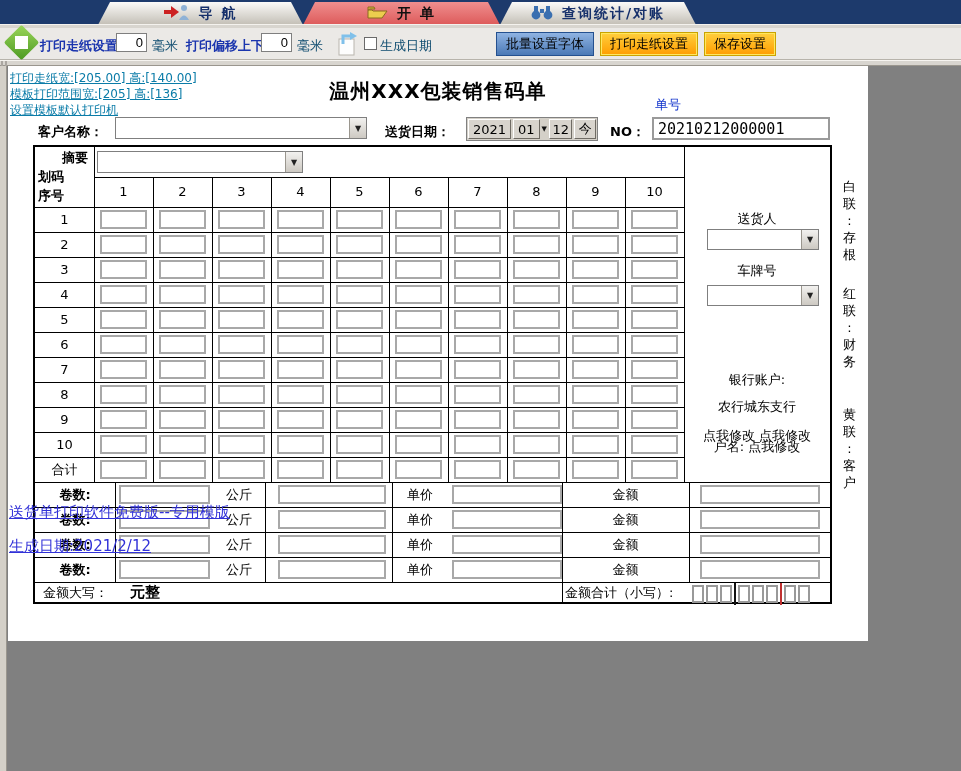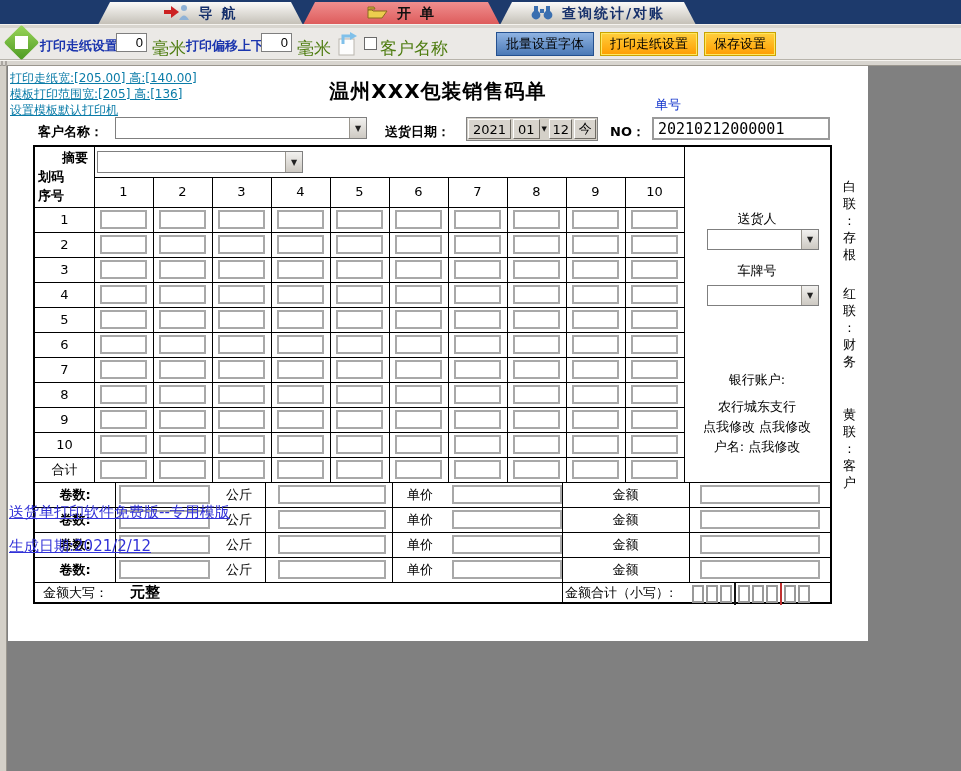--- a/index.html
+++ b/index.html
@@ -12,21 +12,21 @@
   #tabstrip-edge { position:absolute; left:0; top:24px; width:961px; height:4px; background:#d8d5cf; border-top:1px solid #f4f2ee; }
   .tab { position:absolute; top:2px; height:23px; display:flex; align-items:center; justify-content:center; gap:9px;
          clip-path:polygon(12px 0,calc(100% - 12px) 0,100% 100%,0 100%);
          background:linear-gradient(#fbfaf8,#c2beb5); color:#16306b; font-weight:bold; font-size:14px; letter-spacing:2px; cursor:pointer; }
   .tab.active { background:linear-gradient(#ef8e8e,#dd5a5a); color:#101010; }
   .tab svg { flex:none; }
 
   
   #toolbar { position:absolute; left:0; top:28px; width:961px; height:32px; background:#ebe9e6; border-bottom:1px solid #b7b3ab; }
   .tb-label { position:absolute; top:9px; font-size:13px; font-weight:bold; color:#1b35ae; }
-  .tb-unit  { position:absolute; top:9px; font-size:17px; color:#4d7c0f; }
+  .tb-unit  { position:absolute; top:9px; font-size:13px; color:#0c4a6e; }
   .tb-input { position:absolute; top:5px; width:31px; height:19px; border:1px solid #7f7f7f; background:#fff;
               font-size:13px; text-align:right; padding-right:3px; }
   #diamond { position:absolute; left:9px; top:2px; width:25px; height:25px; transform:rotate(45deg);
              background:linear-gradient(135deg,#9ad65a,#4d9a22); border-radius:2px;
              display:flex; align-items:center; justify-content:center; }
   #diamond .hole { width:13px; height:13px; background:#fff; transform:rotate(-45deg); }
   #rotate-icon { position:absolute; left:337px; top:3px; }
   #rotate-check { position:absolute; left:364px; top:9px; width:13px; height:13px; border:1px solid #6a6a6a; background:#fff; }
   #toolbar-buttons { position:absolute; left:496px; top:4px; display:flex; gap:6px; }
   .tb-btn { height:24px; padding:0 9px; font-size:13px; color:#000; cursor:pointer; white-space:nowrap;
@@ -127,21 +127,21 @@
     <input class="tb-input" style="left: 261px;" value="0">
     <span class="tb-unit" style="left:297px">毫米</span>
     <span id="rotate-icon">
       <svg width="22" height="25">
           <rect x="2" y="8" width="15" height="16" fill="#fdfdfd" stroke="#b9b5ad"></rect>
           <path d="M6 13 L6 5 L14 5" fill="none" stroke="#7fc0ea" stroke-width="3"></path>
           <path d="M13 1 L20 5 L13 9 Z" fill="#7fc0ea"></path>
         </svg>
     </span>
     <div id="rotate-check"></div>
-    <span class="tb-unit" style="left:380px">客户名称</span>
+    <span class="tb-unit" style="left:380px">生成日期</span>
     <div id="toolbar-buttons">
         <button class="tb-btn blue">批量设置字体</button>
         <button class="tb-btn orange">打印走纸设置</button>
         <button class="tb-btn orange">保存设置</button>
       </div>
   </div>
 
   <div id="splitter">
       <div class="grip"></div>
     </div>
@@ -353,21 +353,21 @@
           <div class="field"></div>
           <div class="btn">▼</div>
         </div>
         <div class="panel-text" style="top: 115px;">车牌号</div>
         <div class="combo" style="left: 672px; top: 138px; width: 112px; height: 21px;">
           <div class="field"></div>
           <div class="btn">▼</div>
         </div>
         <div class="panel-text" style="top: 224px;">银行账户:</div>
         <div class="panel-text" style="top: 251px;">农行城东支行</div>
-        <div class="panel-text" style="top: 271px;">点我修改 点我修改</div>
+        <div class="panel-text" style="top: 280px;">点我修改 点我修改</div>
         <div class="panel-text" style="top: 291px;">户名: 点我修改</div>
         <div class="cell-text" style="left: 0px; top: 335px; width: 80px; line-height: 25px; font-weight: bold;">卷数:</div>
         <input class="sheet-input" style="left: 84px; top: 338px; width: 91px; height: 19px;">
         <div class="cell-text" style="left: 175px; top: 335px; width: 58px; line-height: 25px;">公斤</div>
         <input class="sheet-input" style="left: 243px; top: 338px; width: 108px; height: 19px;">
         <div class="cell-text" style="left: 360px; top: 335px; width: 50px; line-height: 25px;">单价</div>
         <input class="sheet-input" style="left: 417px; top: 338px; width: 110px; height: 19px;">
         <div class="cell-text" style="left: 527px; top: 335px; width: 127px; line-height: 25px;">金额</div>
         <input class="sheet-input" style="left: 665px; top: 338px; width: 120px; height: 19px;">
         <div class="cell-text" style="left: 0px; top: 360px; width: 80px; line-height: 25px; font-weight: bold;">卷数:</div>

